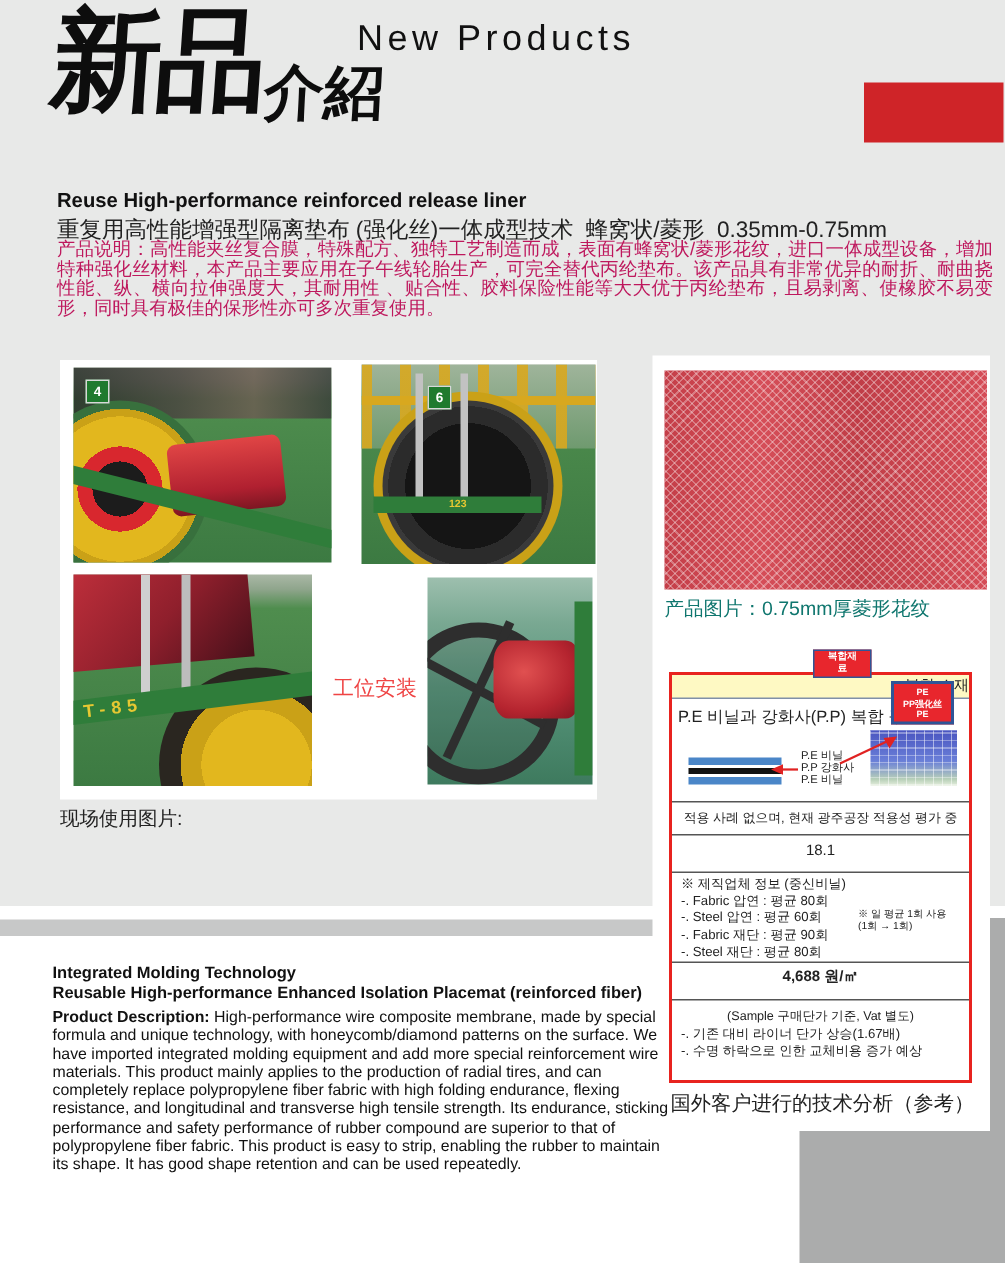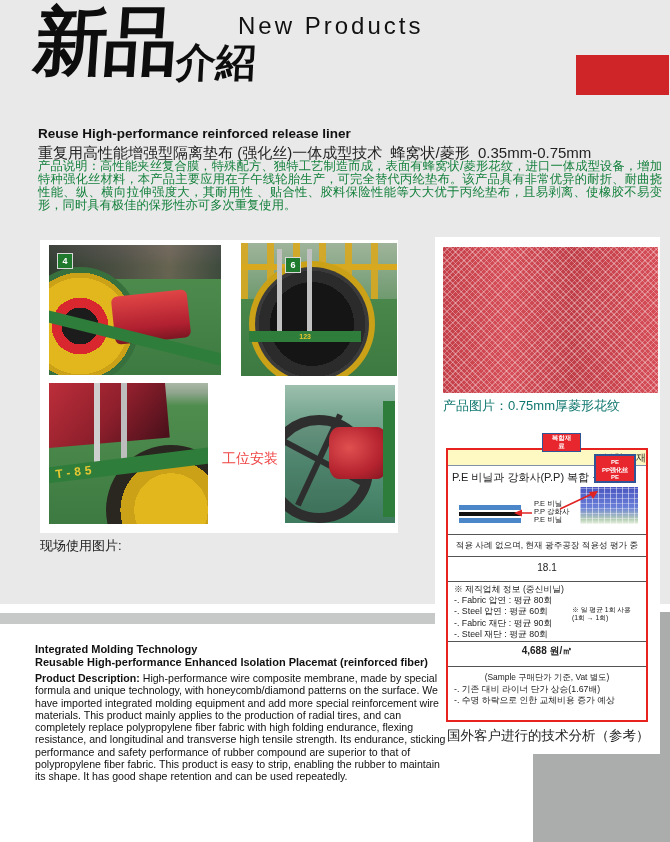--- a/index.html
+++ b/index.html
@@ -14,21 +14,21 @@
   .bottom-block{left:533px;top:754px;width:137px;height:88px;background:#abacac;}
   
   .calli-main{left:34px;top:4px;font-family:"DejaVu Serif",serif;font-weight:bold;
       font-size:74px;line-height:1;letter-spacing:-4px;color:#0d0d0d;transform:skewX(-4deg);}
   .calli-sub{left:176px;top:42px;font-family:"DejaVu Serif",serif;font-weight:bold;
       font-size:40px;line-height:1;color:#0d0d0d;transform:skewX(-3deg);}
   .title-en{left:238px;top:12px;font-size:24px;letter-spacing:3px;color:#111;}
   
   .intro-heading{left:38px;top:126px;font-size:13.5px;font-weight:bold;color:#111;}
   .intro-sub{left:38px;top:144px;font-size:15px;white-space:pre-wrap;color:#222;}
-  .intro-desc{left:38px;top:160px;width:624px;font-size:12.3px;line-height:13px;color:#15803d;
+  .intro-desc{left:38px;top:160px;width:624px;font-size:12.3px;line-height:13px;color:#be185d;
       text-align:justify;}
   
   .photos-panel{left:40px;top:240px;width:358px;height:293px;background:#fff;}
   .photo{position:absolute;overflow:hidden;
       background:linear-gradient(180deg,#aab8a6 0%,#8fa58c 7%,#4f8d4e 16%,#3c7a42 100%);}
   .photo-a{left:49px;top:245px;width:172px;height:130px;}
   .photo-b{left:241px;top:243px;width:156px;height:133px;}
   .photo-c{left:49px;top:383px;width:159px;height:141px;}
   .photo-d{left:285px;top:385px;width:110px;height:138px;}
   .plate{position:absolute;background:#1f7a2e;color:#fff;font-size:9px;font-weight:bold;

